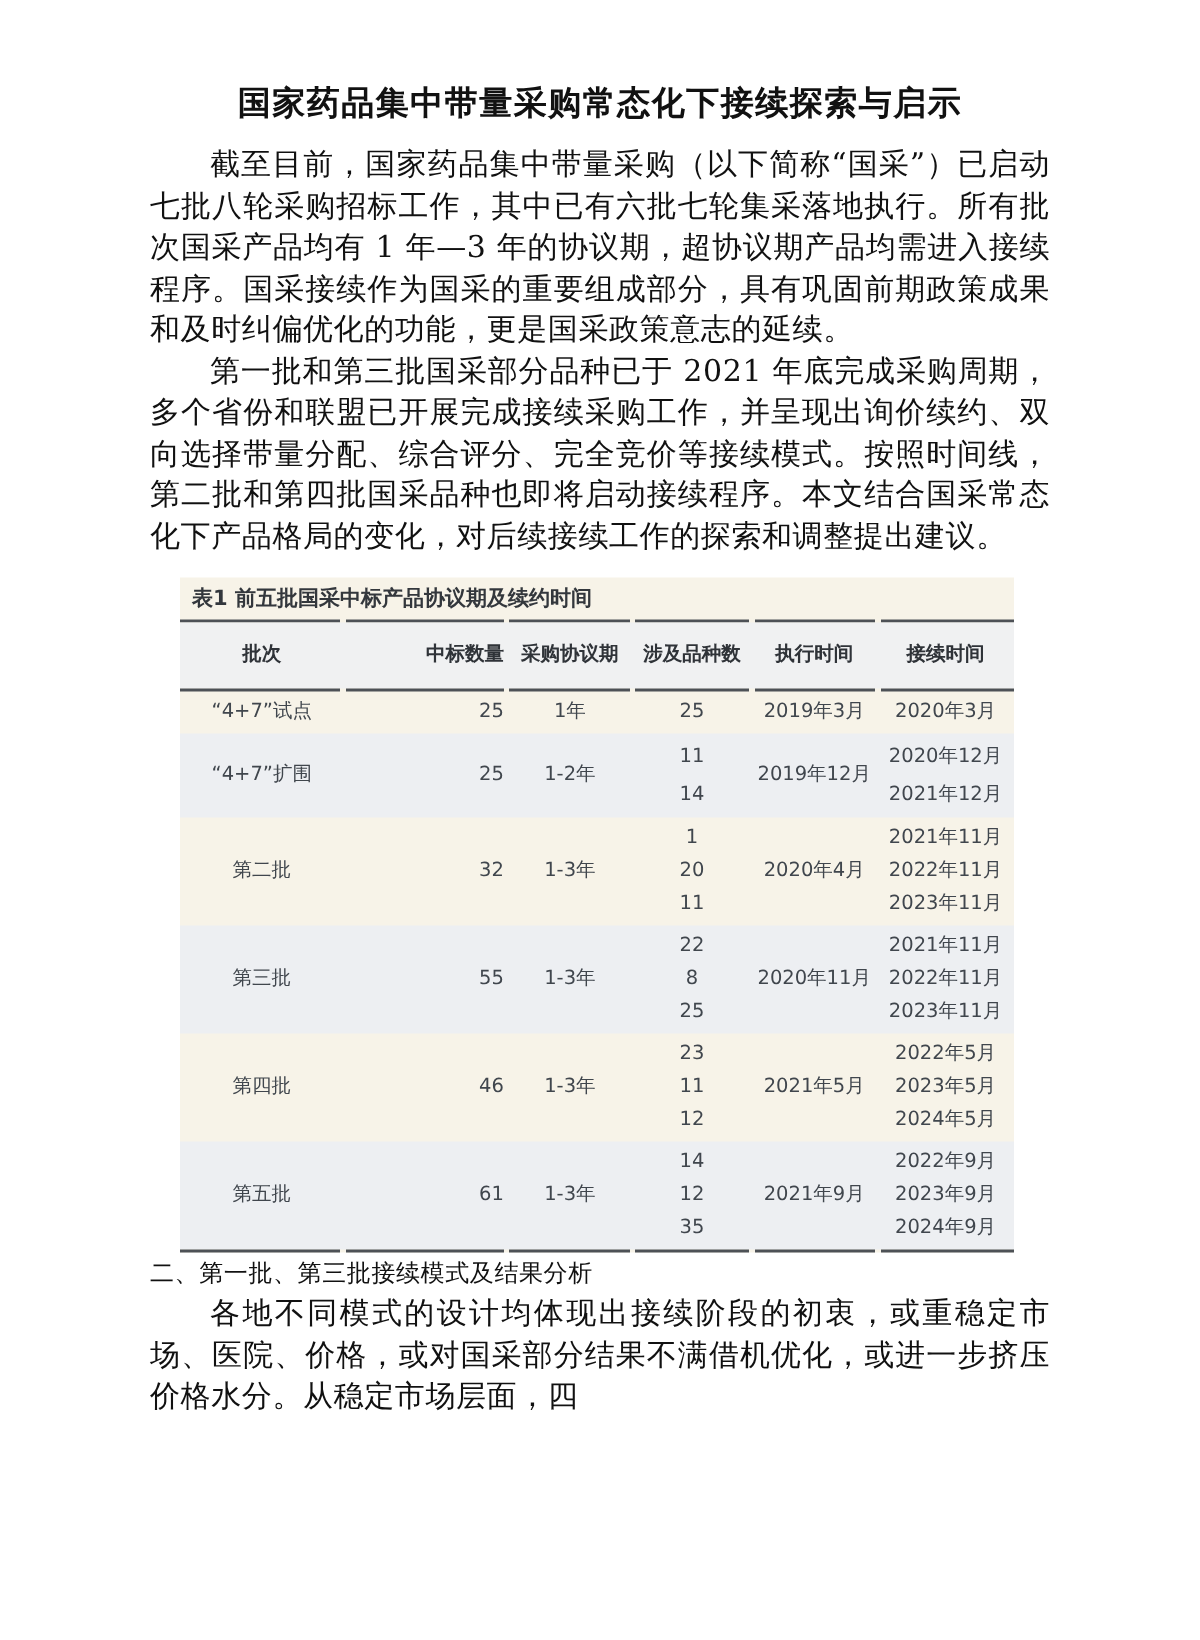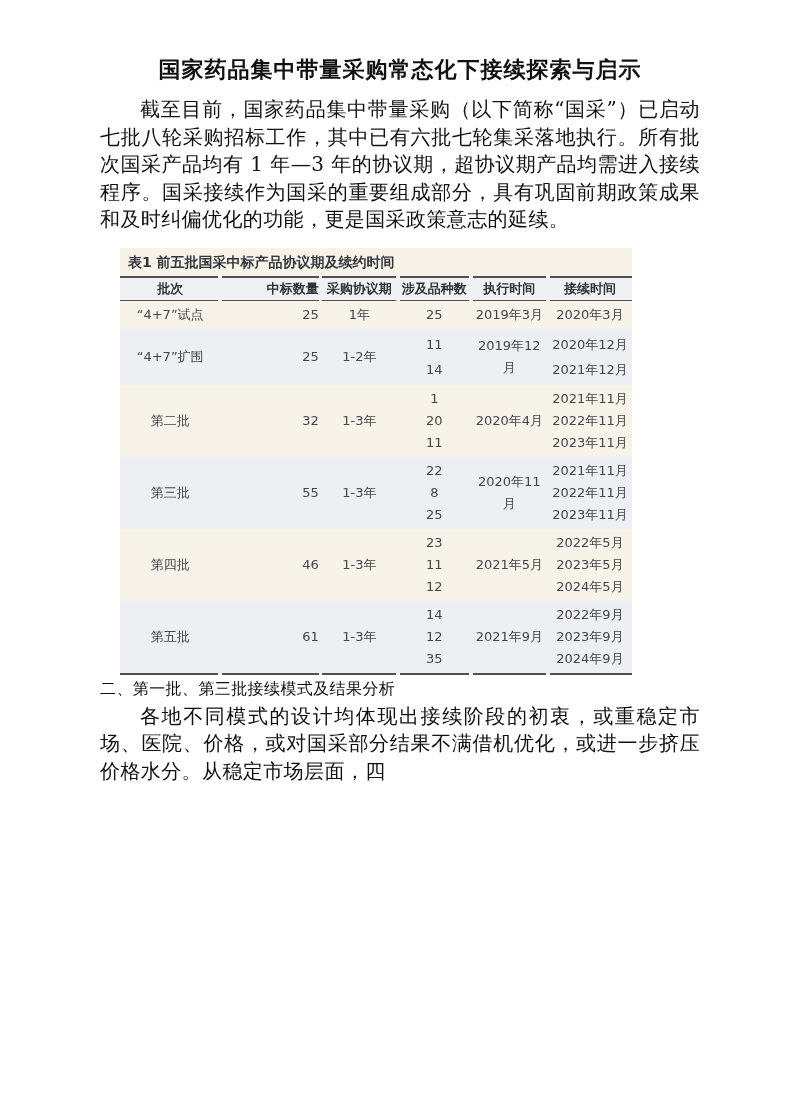--- a/index.html
+++ b/index.html
@@ -33,21 +33,21 @@
   .section-heading{
     margin:0;
     font-size:16px;
     line-height:27.5px;
     font-weight:normal;
     letter-spacing:0.4px;
   }
   
   .table-block{
     margin:14px 0 0 20px;
-    width:512px;
+    width:556px;
     background:#f7f3e8;
     font-family:"DejaVu Sans","Liberation Sans",sans-serif;
     color:#40464d;
   }
   .table-title{
     padding:6px 8px 5px 8px;
     font-size:14px;
     line-height:17px;
     font-weight:bold;
     color:#33373c;
@@ -81,30 +81,31 @@
     line-height:22px;
   }
   .tc > div{line-height:22px;}
   .trow.multi2 .tc > div{line-height:25px;}
   .c0{flex:0 0 19.6%;}
   .c1{flex:0 0 19.6%;text-align:right;}
   .c2{flex:0 0 15.1%;}
   .c3{flex:0 0 14.2%;}
   .c4{flex:0 0 15.1%;}
   .c5{flex:0 0 16.4%;}
-  .trow.head .tc{padding:0 2px;}
+  .trow.head .tc{padding:11px 2px;}
 </style>
 </head>
 <body>
 
 <div class="page">
 
   <h1 class="doc-title">国家药品集中带量采购常态化下接续探索与启示</h1>
 
   <p class="para">截至目前，国家药品集中带量采购（以下简称“国采”）已启动七批八轮采购招标工作，其中已有六批七轮集采落地执行。所有批次国采产品均有 1 年—3 年的协议期，超协议期产品均需进入接续程序。国采接续作为国采的重要组成部分，具有巩固前期政策成果和及时纠偏优化的功能，更是国采政策意志的延续。</p>
+  <p class="para">第一批和第三批国采部分品种已于 2021 年底完成采购周期，多个省份和联盟已开展完成接续采购工作，并呈现出询价续约、双向选择带量分配、综合评分、完全竞价等接续模式。按照时间线，第二批和第四批国采品种也即将启动接续程序。本文结合国采常态化下产品格局的变化，对后续接续工作的探索和调整提出建议。</p>
 
 
 
   <div class="table-block">
     <div class="table-title">表1 前五批国采中标产品协议期及续约时间</div>
     <div class="rule"></div>
     <div class="trow head">
       <div class="tc c0">批次</div>
       <div class="tc c1">中标数量</div>
       <div class="tc c2">采购协议期</div>

